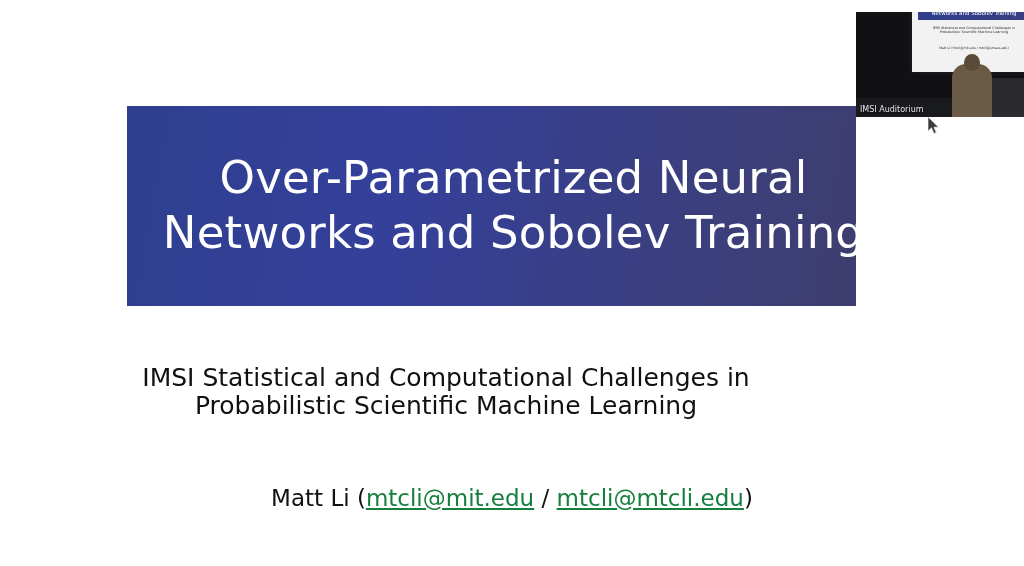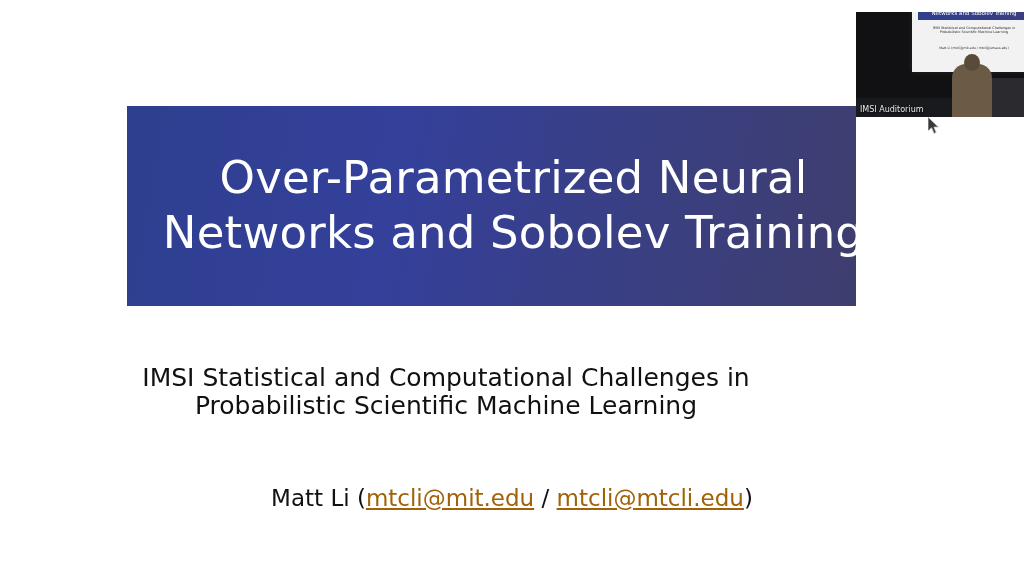--- a/index.html
+++ b/index.html
@@ -85,21 +85,21 @@
     position: absolute;
     left: 0;
     top: 485px;
     width: 1024px;
     text-align: center;
     color: #111111;
     font-family: "DejaVu Sans", sans-serif;
     font-size: 23px;
   }
   #author-line a {
-    color: #a16207;
+    color: #15803d;
   }
 
   
   #pip {
     position: absolute;
     right: 0;
     top: 12px;
     width: 168px;
     height: 105px;
     background: #3b82f6;

